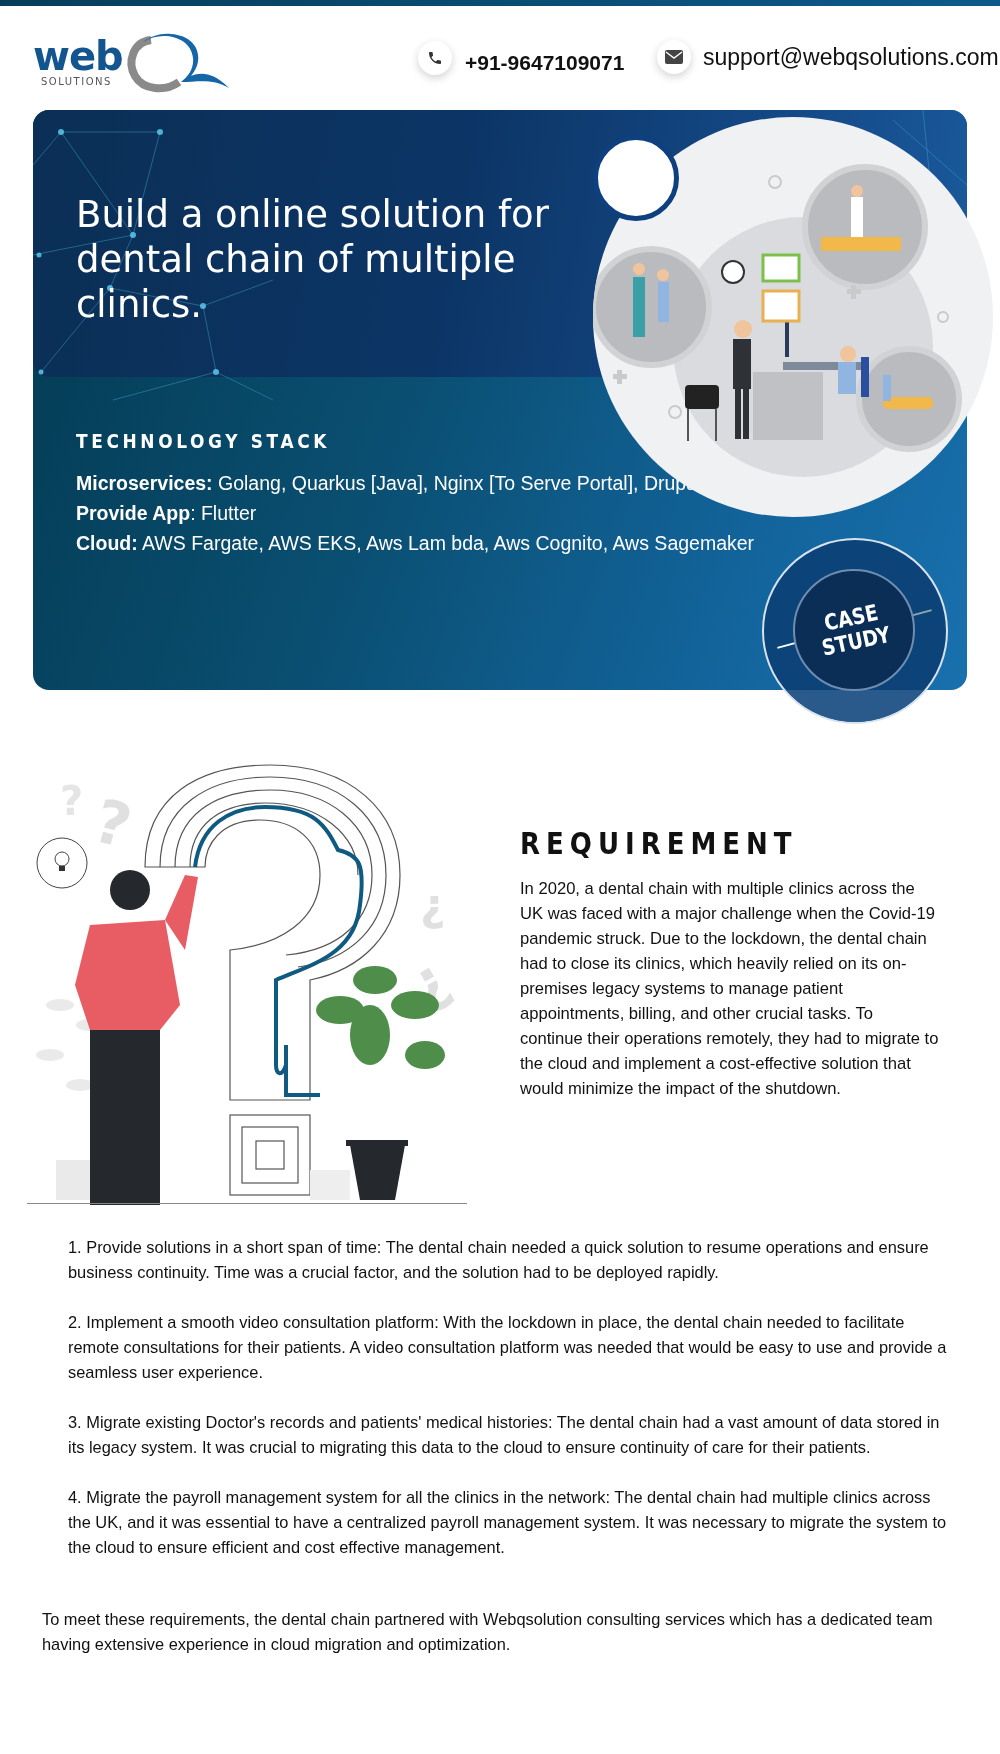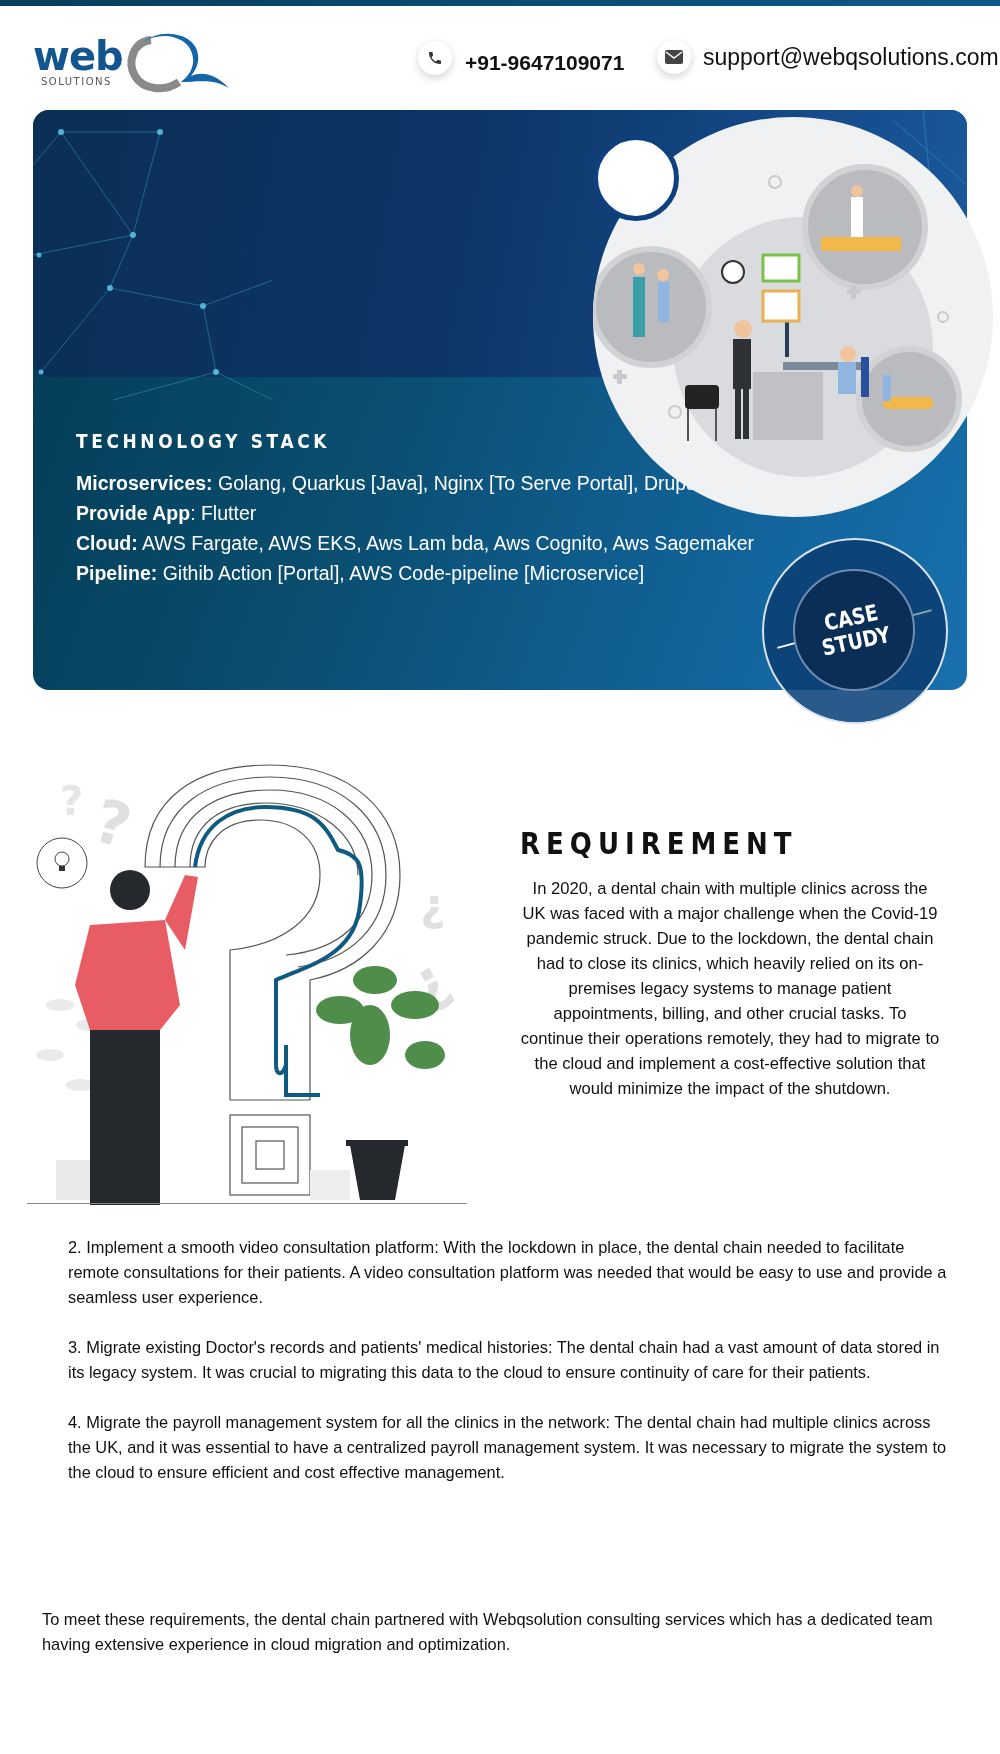--- a/index.html
+++ b/index.html
@@ -57,21 +57,21 @@
   .case-text { color: #fff; font-family: "DejaVu Sans", sans-serif; font-weight: bold; font-size: 22px; line-height: 24px;
     text-align: center; transform: rotate(-12deg) scaleX(0.85); }
   .case-line1 { position: absolute; left: 777px; top: 644px; width: 22px; height: 2px; background: #fff; transform: rotate(-15deg); }
   .case-line2 { position: absolute; left: 910px; top: 612px; width: 22px; height: 2px; background: #8aa; transform: rotate(-15deg); }
 
   
   .maze-art { position: absolute; left: 20px; top: 755px; width: 450px; height: 450px; }
   .req-heading { position: absolute; left: 520px; top: 826px; font-family: "DejaVu Sans", sans-serif; font-weight: bold;
     font-size: 26px; letter-spacing: 6px; color: #111; transform: scaleY(1.15); transform-origin: left top; }
   .req-text { position: absolute; left: 520px; top: 876px; width: 420px; font-family: "Liberation Sans", sans-serif;
-    font-size: 16.6px; line-height: 25px; color: #111; text-align: center; }
+    font-size: 16.6px; line-height: 25px; color: #111; }
 
   .ground { position: absolute; left: 27px; top: 1203px; width: 440px; height: 1px; background: #888; }
 
   .req-list { position: absolute; left: 68px; top: 1235px; width: 880px; font-family: "Liberation Sans", sans-serif;
     font-size: 16.4px; line-height: 25px; color: #111; }
   .req-item { margin-bottom: 25px; }
 
   .closing { position: absolute; left: 30px; top: 1607px; width: 900px; font-family: "Liberation Sans", sans-serif;
     font-size: 16.4px; line-height: 25px; color: #111; margin-left: 12px; }
 </style>
@@ -132,26 +132,26 @@
         <circle cx="127" cy="22" r="3"></circle>
         <circle cx="100" cy="125" r="3"></circle>
       <circle cx="77" cy="178" r="3"></circle>
         <circle cx="170" cy="196" r="3"></circle>
         <circle cx="183" cy="262" r="3"></circle>
       <circle cx="6" cy="145" r="2.5"></circle>
         <circle cx="8" cy="262" r="2.5"></circle>
         <circle cx="895" cy="64" r="3"></circle>
     </g>
   </svg>
+  <div class="hero-title">Build a online solution for dental chain of multiple clinics.</div>
   <div class="stack-heading">TECHNOLOGY STACK</div>
   <div class="stack-list">
     <div class="stack-row"><b>Microservices:</b><span> Golang, Quarkus [Java], Nginx [To Serve Portal], Drupal</span></div>
     <div class="stack-row"><b>Provide App</b><span>: Flutter</span></div>
     <div class="stack-row"><b>Cloud:</b><span> AWS Fargate, AWS EKS, Aws Lam bda, Aws Cognito, Aws Sagemaker</span></div>
-    <div class="stack-row"><b>Pipeline:</b><span> Githib Action [Portal], AWS Code-pipeline [Microservice]</span></div>
   </div>
 </div>
 
 <div class="illus">
   <svg width="400" height="400" viewBox="0 0 400 400">
     <circle cx="210" cy="230" r="130" fill="#d9dbde"></circle>
     <circle cx="58" cy="190" r="58" fill="#b9bbbe" stroke="#d0d2d4" stroke-width="6"></circle>
     <circle cx="272" cy="110" r="60" fill="#b9bbbe" stroke="#d0d2d4" stroke-width="6"></circle>
     <circle cx="316" cy="282" r="50" fill="#b9bbbe" stroke="#d0d2d4" stroke-width="6"></circle>
 
@@ -260,18 +260,19 @@
   <rect x="326" y="385" width="62" height="6" fill="#25292d"></rect>
   <rect x="290" y="415" width="40" height="30" fill="#eee"></rect>
 </svg>
 
 <div class="ground"></div>
 
 <div class="req-heading">REQUIREMENT</div>
 <div class="req-text">In 2020, a dental chain with multiple clinics across the UK was faced with a major challenge when the Covid-19 pandemic struck. Due to the lockdown, the dental chain had to close its clinics, which heavily relied on its on-premises legacy systems to manage patient appointments, billing, and other crucial tasks. To continue their operations remotely, they had to migrate to the cloud and implement a cost-effective solution that would minimize the impact of the shutdown.</div>
 
 <div class="req-list">
+  <p class="req-item">1. Provide solutions in a short span of time: The dental chain needed a quick solution to resume operations and ensure business continuity. Time was a crucial factor, and the solution had to be deployed rapidly.</p>
   <p class="req-item">2. Implement a smooth video consultation platform: With the lockdown in place, the dental chain needed to facilitate remote consultations for their patients. A video consultation platform was needed that would be easy to use and provide a seamless user experience.</p>
   <p class="req-item">3. Migrate existing Doctor's records and patients' medical histories: The dental chain had a vast amount of data stored in its legacy system. It was crucial to migrating this data to the cloud to ensure continuity of care for their patients.</p>
   <p class="req-item">4. Migrate the payroll management system for all the clinics in the network: The dental chain had multiple clinics across the UK, and it was essential to have a centralized payroll management system. It was necessary to migrate the system to the cloud to ensure efficient and cost effective management.</p>
 </div>
 
 <p class="closing">To meet these requirements, the dental chain partnered with Webqsolution consulting services which has a dedicated team having extensive experience in cloud migration and optimization.</p>
 
 </body></html>

